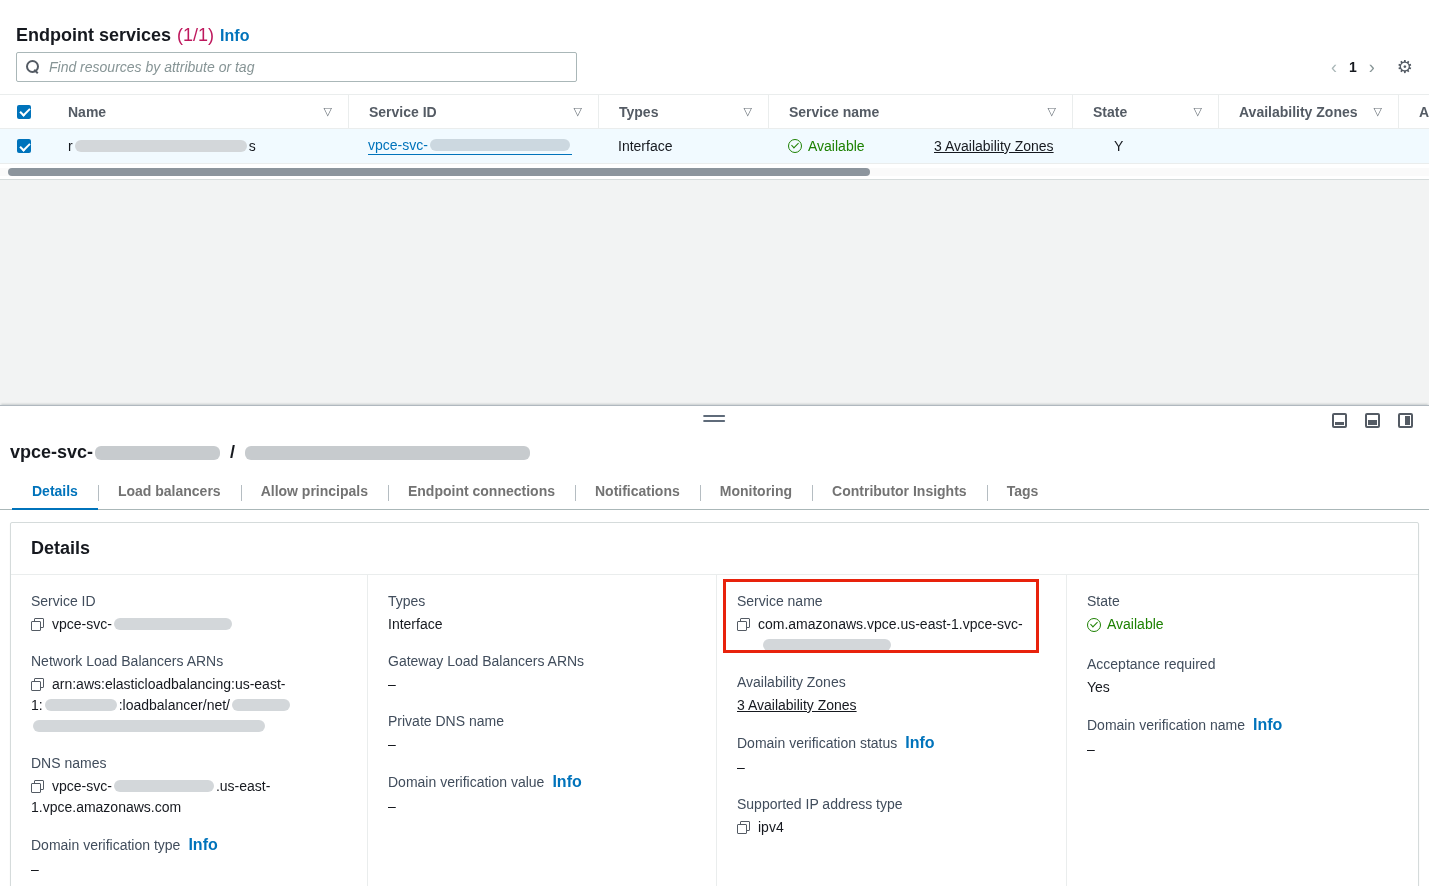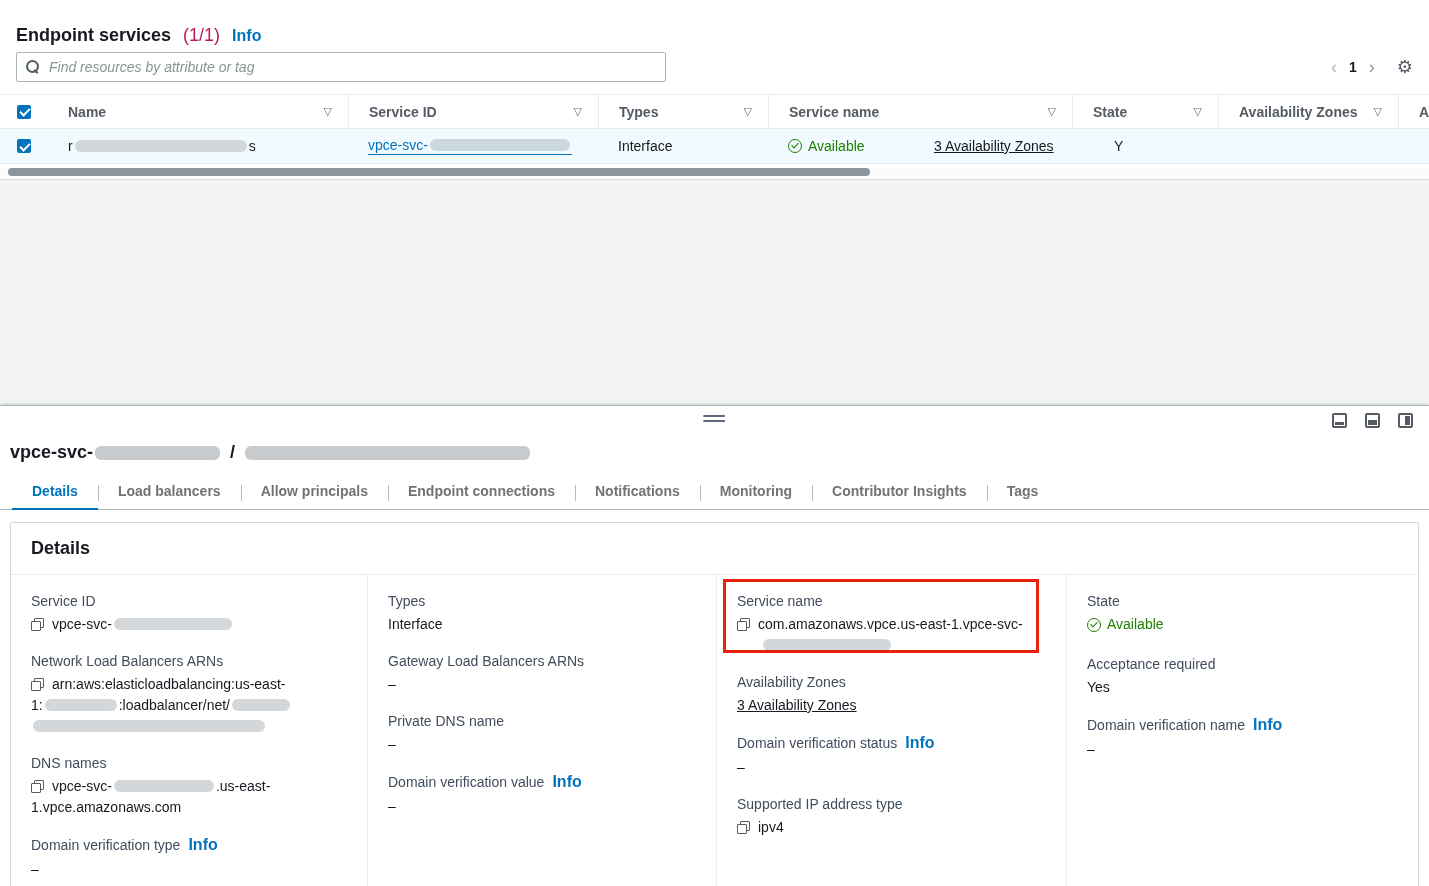--- a/index.html
+++ b/index.html
@@ -1,34 +1,34 @@
 <!DOCTYPE html>
 <html><head>
 <meta charset="utf-8">
 <style>
   * { box-sizing: border-box; margin: 0; padding: 0; }
   body { background:#fff; font-family:"Liberation Sans", "DejaVu Sans", sans-serif; color:#16191f; }
   .screen { position:relative; width:1429px; height:886px; background:#fff; overflow:hidden; }
 
   
   .header-row { display:flex; justify-content:space-between; align-items:center; padding:9px 16px 4px 16px; }
-  .title-wrap { display:flex; align-items:baseline; gap:12px; }
+  .title-wrap { display:flex; align-items:baseline; gap:6px; }
   .page-title { font-size:18px; font-weight:700; }
   .page-count { font-size:18px; color:#be185d;margin-top:16px; }
   .info-link { font-size:16px; font-weight:700; color:#0073bb; text-decoration:none; cursor:pointer; }
   .header-actions { display:flex; align-items:center; gap:12px; }
   .btn { height:32px; display:inline-flex; align-items:center; justify-content:center; gap:8px;
          border:1px solid #545b64; background:#fff; color:#545b64; font-weight:700; font-size:14px;
          border-radius:2px; padding:0 20px; cursor:pointer; font-family:inherit; }
   .btn-icon { width:38px; padding:0; }
   .btn-primary { background:#ec7211; border-color:#ec7211; color:#fff; }
   .caret { font-size:9px; line-height:1; }
 
   .search-row { display:flex; justify-content:space-between; align-items:center; padding:2px 16px 12px 16px; }
-  .search-box { position:relative; width:650px;border-radius:7px; }
+  .search-box { position:relative; width:561px;border-radius:7px; }
   .search-box input { width:100%; height:30px; border:1px solid #aab7b8; border-radius:2px;
                       padding:0 8px 0 32px; font-size:14px; font-family:inherit; color:#16191f; }
   .search-box input::placeholder { color:#879596; font-style:italic; }
   .search-icon { position:absolute; left:10px; top:8px; width:14px; height:14px; }
   .search-icon::before { content:""; position:absolute; left:0; top:0; width:9px; height:9px;
                          border:2px solid #545b64; border-radius:50%; }
   .search-icon::after { content:""; position:absolute; left:9px; top:9px; width:2px; height:5px;
                         background:#545b64; transform:rotate(-45deg); }
   .pagination { display:flex; align-items:center; gap:12px; font-size:14px; }
   .pg { cursor:pointer; }

